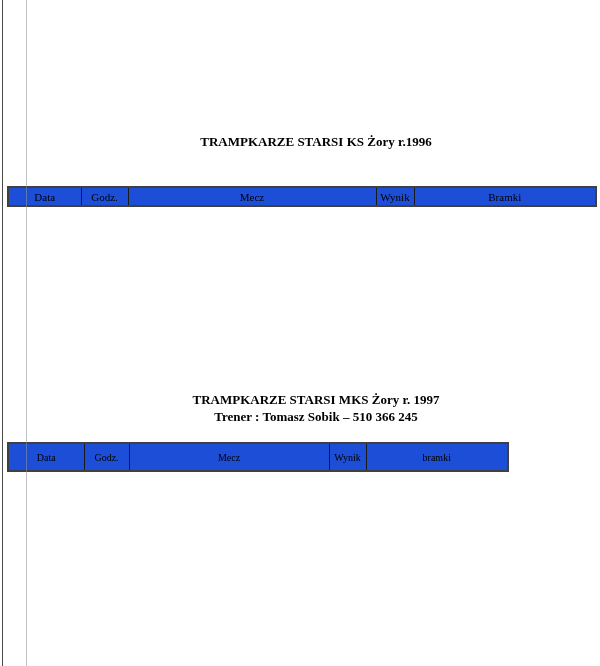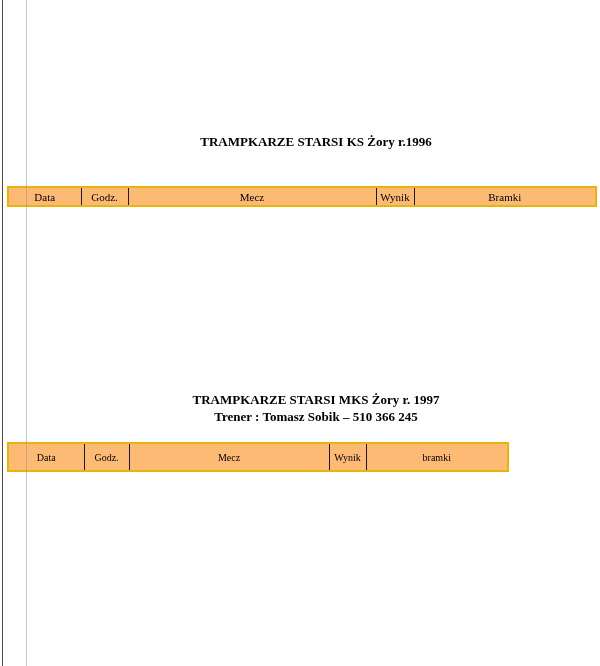--- a/index.html
+++ b/index.html
@@ -5,21 +5,21 @@
   * { box-sizing: border-box; }
   html,body { margin:0; padding:0; }
   body {
     width:600px; height:666px; position:relative; overflow:hidden;
     background:#ffffff; color:#000;
     font-family:"Liberation Serif", serif;
   }
   .page-edge-line { position:absolute; left:2px; top:0; width:1px; height:666px; background:#4a4a4a; z-index:6; }
   .fold-line { position:absolute; left:26px; top:0; width:1px; height:666px; background:rgba(150,150,150,0.55); z-index:6; }
 
-  table { border-collapse:collapse; table-layout:fixed; position:absolute; border:2px solid #eab308; background:#fdba74; }
+  table { border-collapse:collapse; table-layout:fixed; position:absolute; border:2px solid #404040; background:#1d4ed8; }
   td, th { border:1px solid #1a1a1a; overflow:hidden; white-space:nowrap; padding:0 3px; vertical-align:middle; }
 
   
   #top-table { left:25px; top:2px; width:572px; }
 
   
   #ks-table { left:7px; top:186px; width:588px; }
   #ks-table thead th { height:19px; font-size:11px; font-weight:normal; text-align:center; }
 
   

